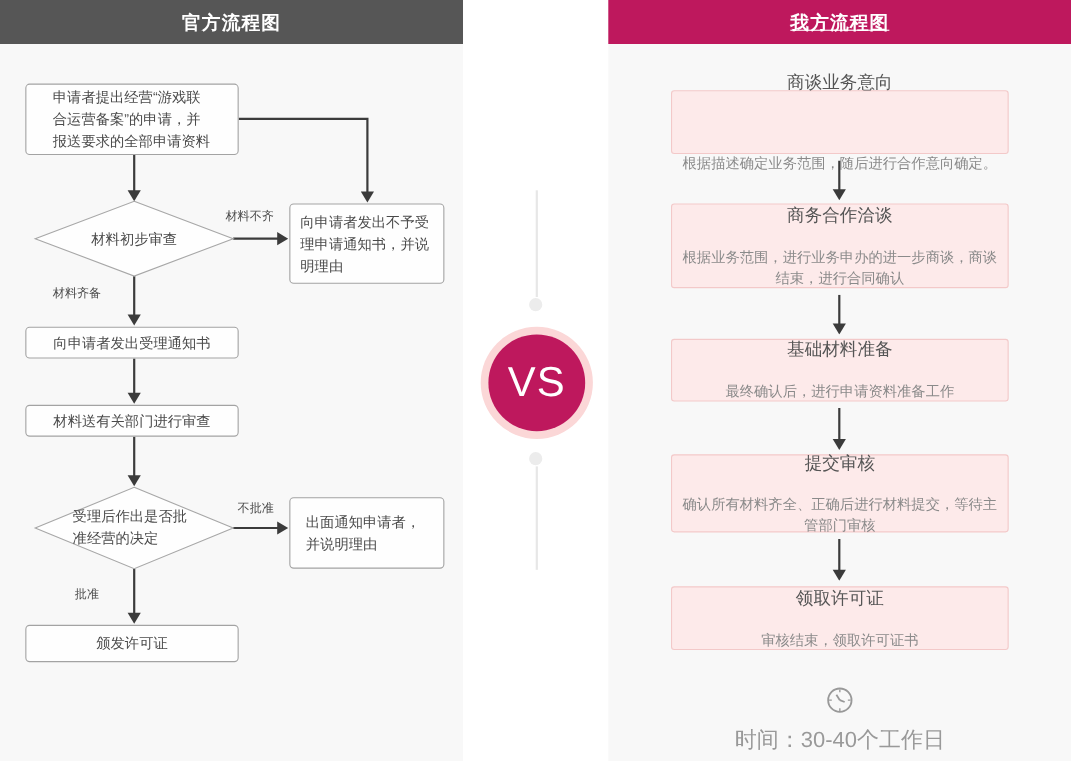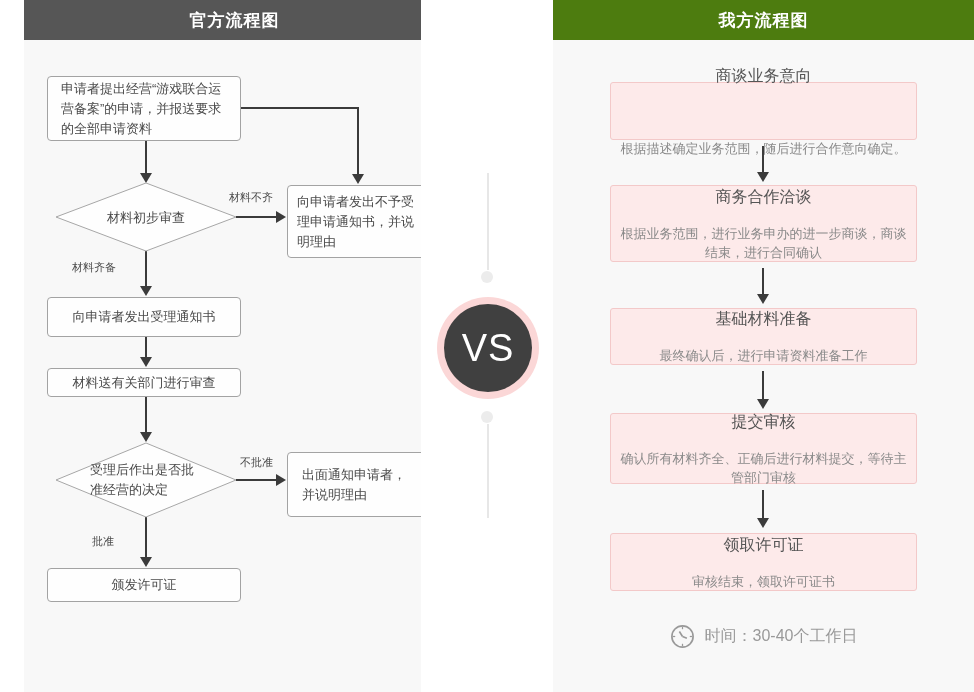--- a/index.html
+++ b/index.html
@@ -3,29 +3,29 @@
 <meta charset="utf-8">
 <style>
   html,body{margin:0;padding:0;}
   body{
     width:974px;height:692px;
     font-family:"Liberation Sans","DejaVu Sans",sans-serif;
     background:#fff;overflow:hidden;position:relative;
   }
   .page{position:relative;width:974px;height:692px;background:#fff;}
   .panel{position:absolute;top:0;height:692px;background:#f8f8f8;}
-  .panel.left{left:0;width:421px;margin-left:24px;}
+  .panel.left{left:0;width:421px;}
   .panel.right{left:553px;width:421px;}
   .panel-header{
     position:absolute;top:0;left:0;right:0;height:40px;
     display:flex;align-items:center;justify-content:center;
     color:#fff;font-size:17px;font-weight:bold;letter-spacing:1px;
   }
   .panel-header.dark{background:#565656;}
-  .panel-header.red{background:#4d7c0f;}
+  .panel-header.red{background:#be185d;text-decoration:underline;}
 
   
   .flow-area{position:absolute;left:0;top:40px;width:421px;height:652px;}
   .flow-svg{position:absolute;left:0;top:0;}
   .fbox{
     position:absolute;box-sizing:border-box;
     background:#fefefe;border:1px solid #a3a3a3;border-radius:4px;
     color:#4a4a4a;font-size:13px;line-height:18px;
     display:flex;align-items:center;
   }
@@ -44,39 +44,39 @@
   .vline.top{top:173px;height:97px;}
   .vline.bottom{top:424px;height:94px;}
   .vdot{position:absolute;left:60px;width:12px;height:12px;border-radius:50%;background:#ececec;}
   .vdot.top{top:271px;}
   .vdot.bottom{top:411px;}
   .vs-ring{
     position:absolute;left:16px;top:297px;width:102px;height:102px;border-radius:50%;
     background:#fbd7d7;display:flex;align-items:center;justify-content:center;
   }
   .vs-circle{
-    width:88px;height:88px;border-radius:50%;background:#404040;
+    width:88px;height:88px;border-radius:50%;background:#be185d;
     display:flex;align-items:center;justify-content:center;
     color:#fff;font-size:38px;letter-spacing:1px;
   }
 
   
   .rbox{
     position:absolute;left:57px;width:307px;box-sizing:border-box;
     background:#fdeaea;border:1px solid #f3c9c9;border-radius:3px;
     display:flex;flex-direction:column;align-items:center;justify-content:center;
     text-align:center;padding:6px 8px;
   }
   .rtitle{font-size:16px;color:#555555;line-height:22px;margin-bottom:4px;}
   .rdesc{font-size:13px;color:#8a8a8a;line-height:19px;margin-top:12px;}
   .rarrow{position:absolute;left:203px;}
   .time-row{
     position:absolute;left:0;top:624px;width:421px;
     display:flex;align-items:center;justify-content:center;gap:10px;
-    color:#999;font-size:16px;
+    color:#999;font-size:20px;flex-direction:column;
   }
 </style>
 </head>
 <body>
 
 <div class="page">
 
   <section class="panel left">
     <header class="panel-header dark">
       <span>官方流程图</span>
@@ -104,35 +104,35 @@
           <polygon points="116,392 128,392 122,402"></polygon>
           <polygon points="252,434 252,446 262,440"></polygon>
           <polygon points="116,517 128,517 122,527"></polygon>
         </g>
         <g fill="#fefefe" stroke="#a7a7a7" stroke-width="1">
           <polygon points="122,143 212,177 122,211 32,177"></polygon>
           <polygon points="122,403 212,440 122,477 32,440"></polygon>
         </g>
       </svg>
 
-      <div class="fbox multiline" style="left:23px;top:36px;width:194px;height:65px;padding:4px 13px;">
+      <div class="fbox multiline" style="left:23px;top:36px;width:194px;height:65px;padding:4px 24px;">
         <span>申请者提出经营“游戏联合运营备案”的申请，并报送要求的全部申请资料</span>
       </div>
 
       <div class="dlabel" style="left:32px;top:169px;width:180px;text-align:center;">材料初步审查</div>
 
       <span class="flabel" style="left:205px;top:150px;">材料不齐</span>
 
       <div class="fbox multiline" style="left:263px;top:145px;width:141px;height:73px;padding:5px 9px;">
         <span>向申请者发出不予受理申请通知书，并说明理由</span>
       </div>
 
       <span class="flabel" style="left:48px;top:220px;">材料齐备</span>
 
-      <div class="fbox centered" style="left:23px;top:257px;width:194px;height:40px;">
+      <div class="fbox centered" style="left:23px;top:257px;width:194px;height:29px;">
         <span>向申请者发出受理通知书</span>
       </div>
 
       <div class="fbox centered" style="left:23px;top:328px;width:194px;height:29px;">
         <span>材料送有关部门进行审查</span>
       </div>
 
       <div class="dlabel" style="left:66px;top:420px;width:112px;line-height:20px;">受理后作出是否批准经营的决定</div>
 
       <span class="flabel" style="left:216px;top:415px;">不批准</span>

